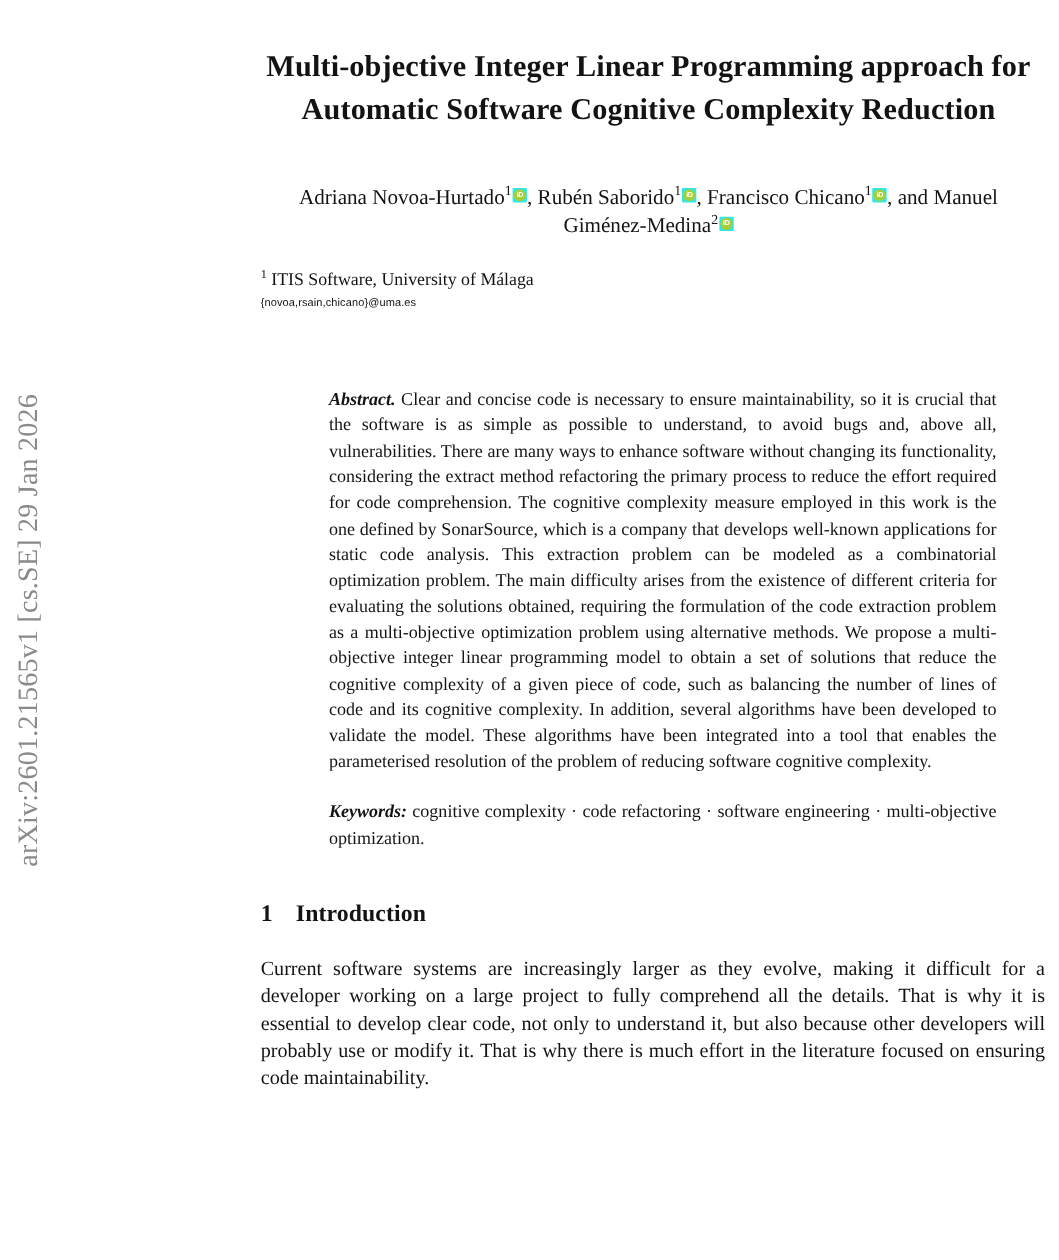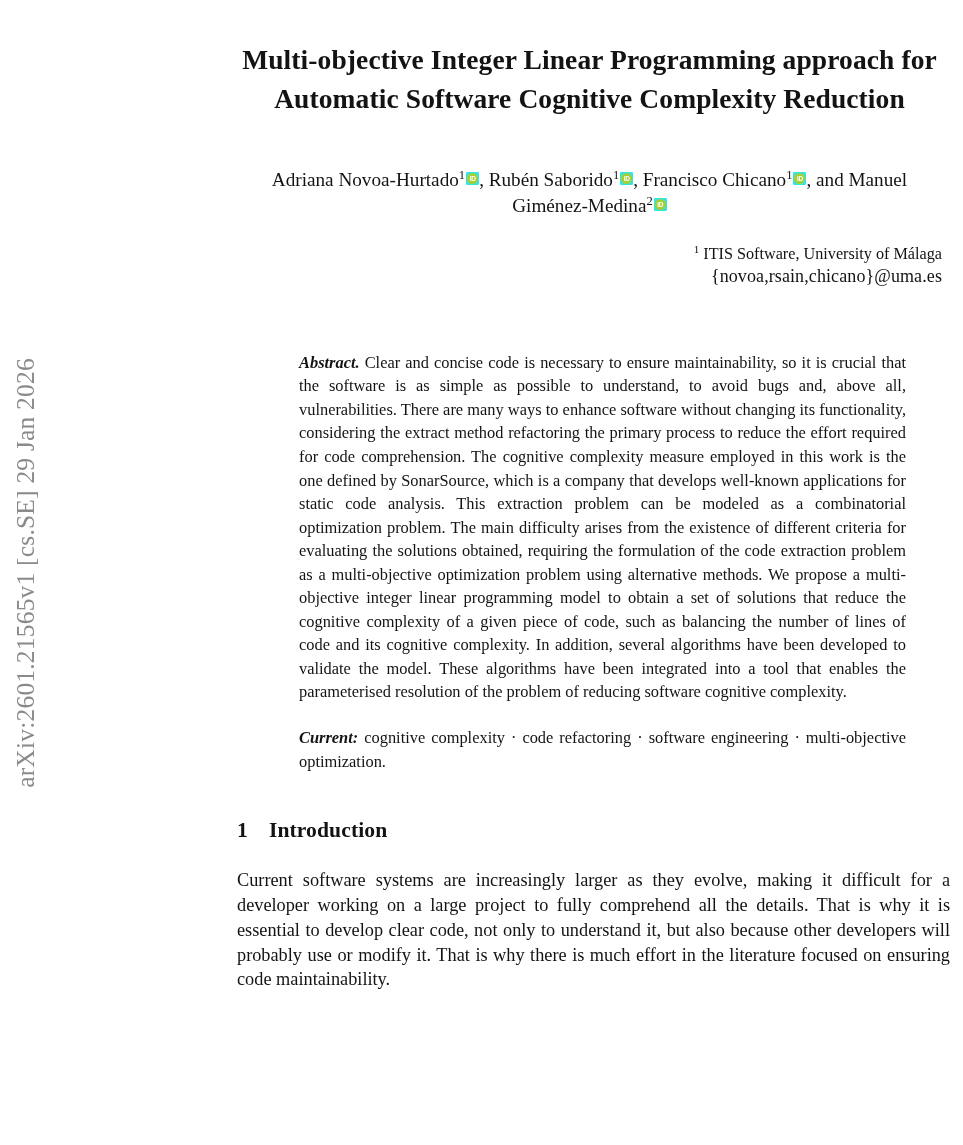--- a/index.html
+++ b/index.html
@@ -104,29 +104,29 @@
     font-weight: bold;
     font-style: normal;
     color: #ffffff;
     line-height: 1;
     letter-spacing: -0.3px;
   }
 
   
   .affiliations {
     margin-top: 24px;
-    text-align: right;
+    text-align: left;
     width: 705px;
     font-size: 16.2px;
     line-height: 22.4px;
   }
   .affiliations .sup { font-size: 11px; }
   .mono {
-    font-family: Liberation Serif, serif;
-    font-size: 18px;
+    font-family: Liberation Sans, sans-serif;
+    font-size: 10px;
     letter-spacing: 0.1px;
   }
 
   
   .abstract {
     margin-top: 63px;
     margin-left: 62px;
     width: 607px;
     font-size: 16.4px;
     line-height: 23.55px;
@@ -185,21 +185,21 @@
     </div>
     <div class="mono">{novoa,rsain,chicano}@uma.es</div>
   </div>
 
   <div class="abstract">
     <b>Abstract.</b>
     <span>Clear and concise code is necessary to ensure maintainability, so it is crucial that the software is as simple as possible to understand, to avoid bugs and, above all, vulnerabilities. There are many ways to enhance software without changing its functionality, considering the extract method refactoring the primary process to reduce the effort required for code comprehension. The cognitive complexity measure employed in this work is the one defined by SonarSource, which is a company that develops well-known applications for static code analysis. This extraction problem can be modeled as a combinatorial optimization problem. The main difficulty arises from the existence of different criteria for evaluating the solutions obtained, requiring the formulation of the code extraction problem as a multi-objective optimization problem using alternative methods. We propose a multi-objective integer linear programming model to obtain a set of solutions that reduce the cognitive complexity of a given piece of code, such as balancing the number of lines of code and its cognitive complexity. In addition, several algorithms have been developed to validate the model. These algorithms have been integrated into a tool that enables the parameterised resolution of the problem of reducing software cognitive complexity.</span>
   </div>
 
   <div class="keywords">
-    <b>Current:</b>
+    <b>Keywords:</b>
     <span>cognitive complexity · code refactoring · software engineering · multi-objective optimization.</span>
   </div>
 
   <div class="section-heading">
     <span class="num">1</span><span>Introduction</span>
   </div>
 
   <p class="body-par">Current software systems are increasingly larger as they evolve, making it difficult for a developer working on a large project to fully comprehend all the details. That is why it is essential to develop clear code, not only to understand it, but also because other developers will probably use or modify it. That is why there is much effort in the literature focused on ensuring code maintainability.</p>
 
 </div>

